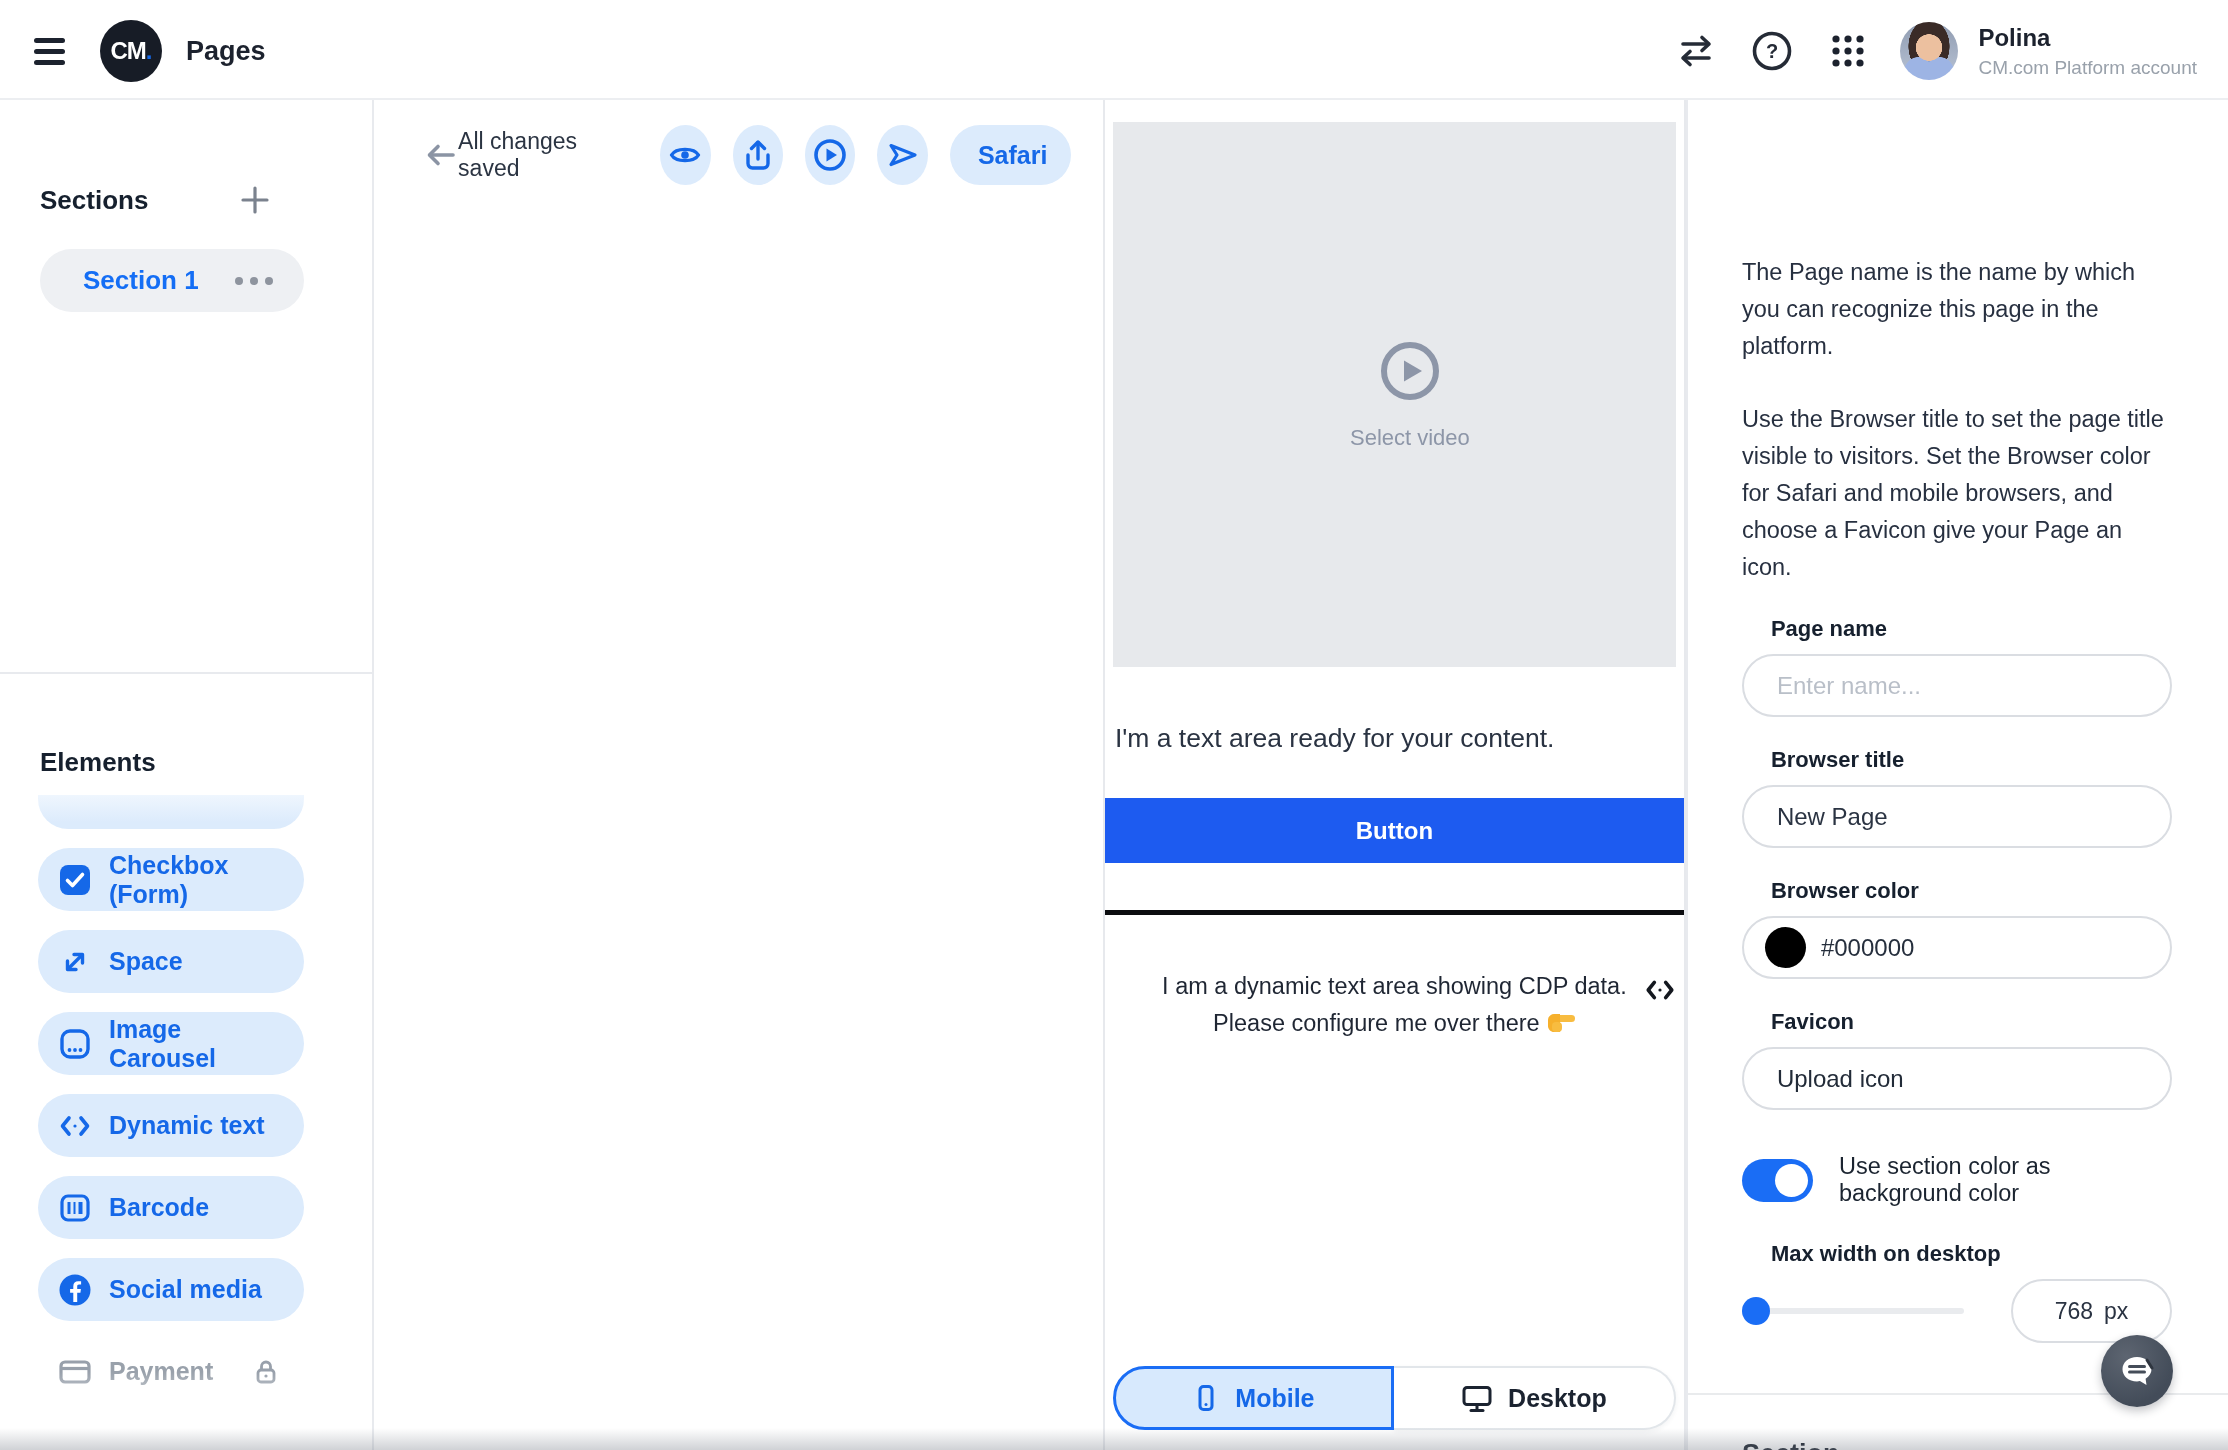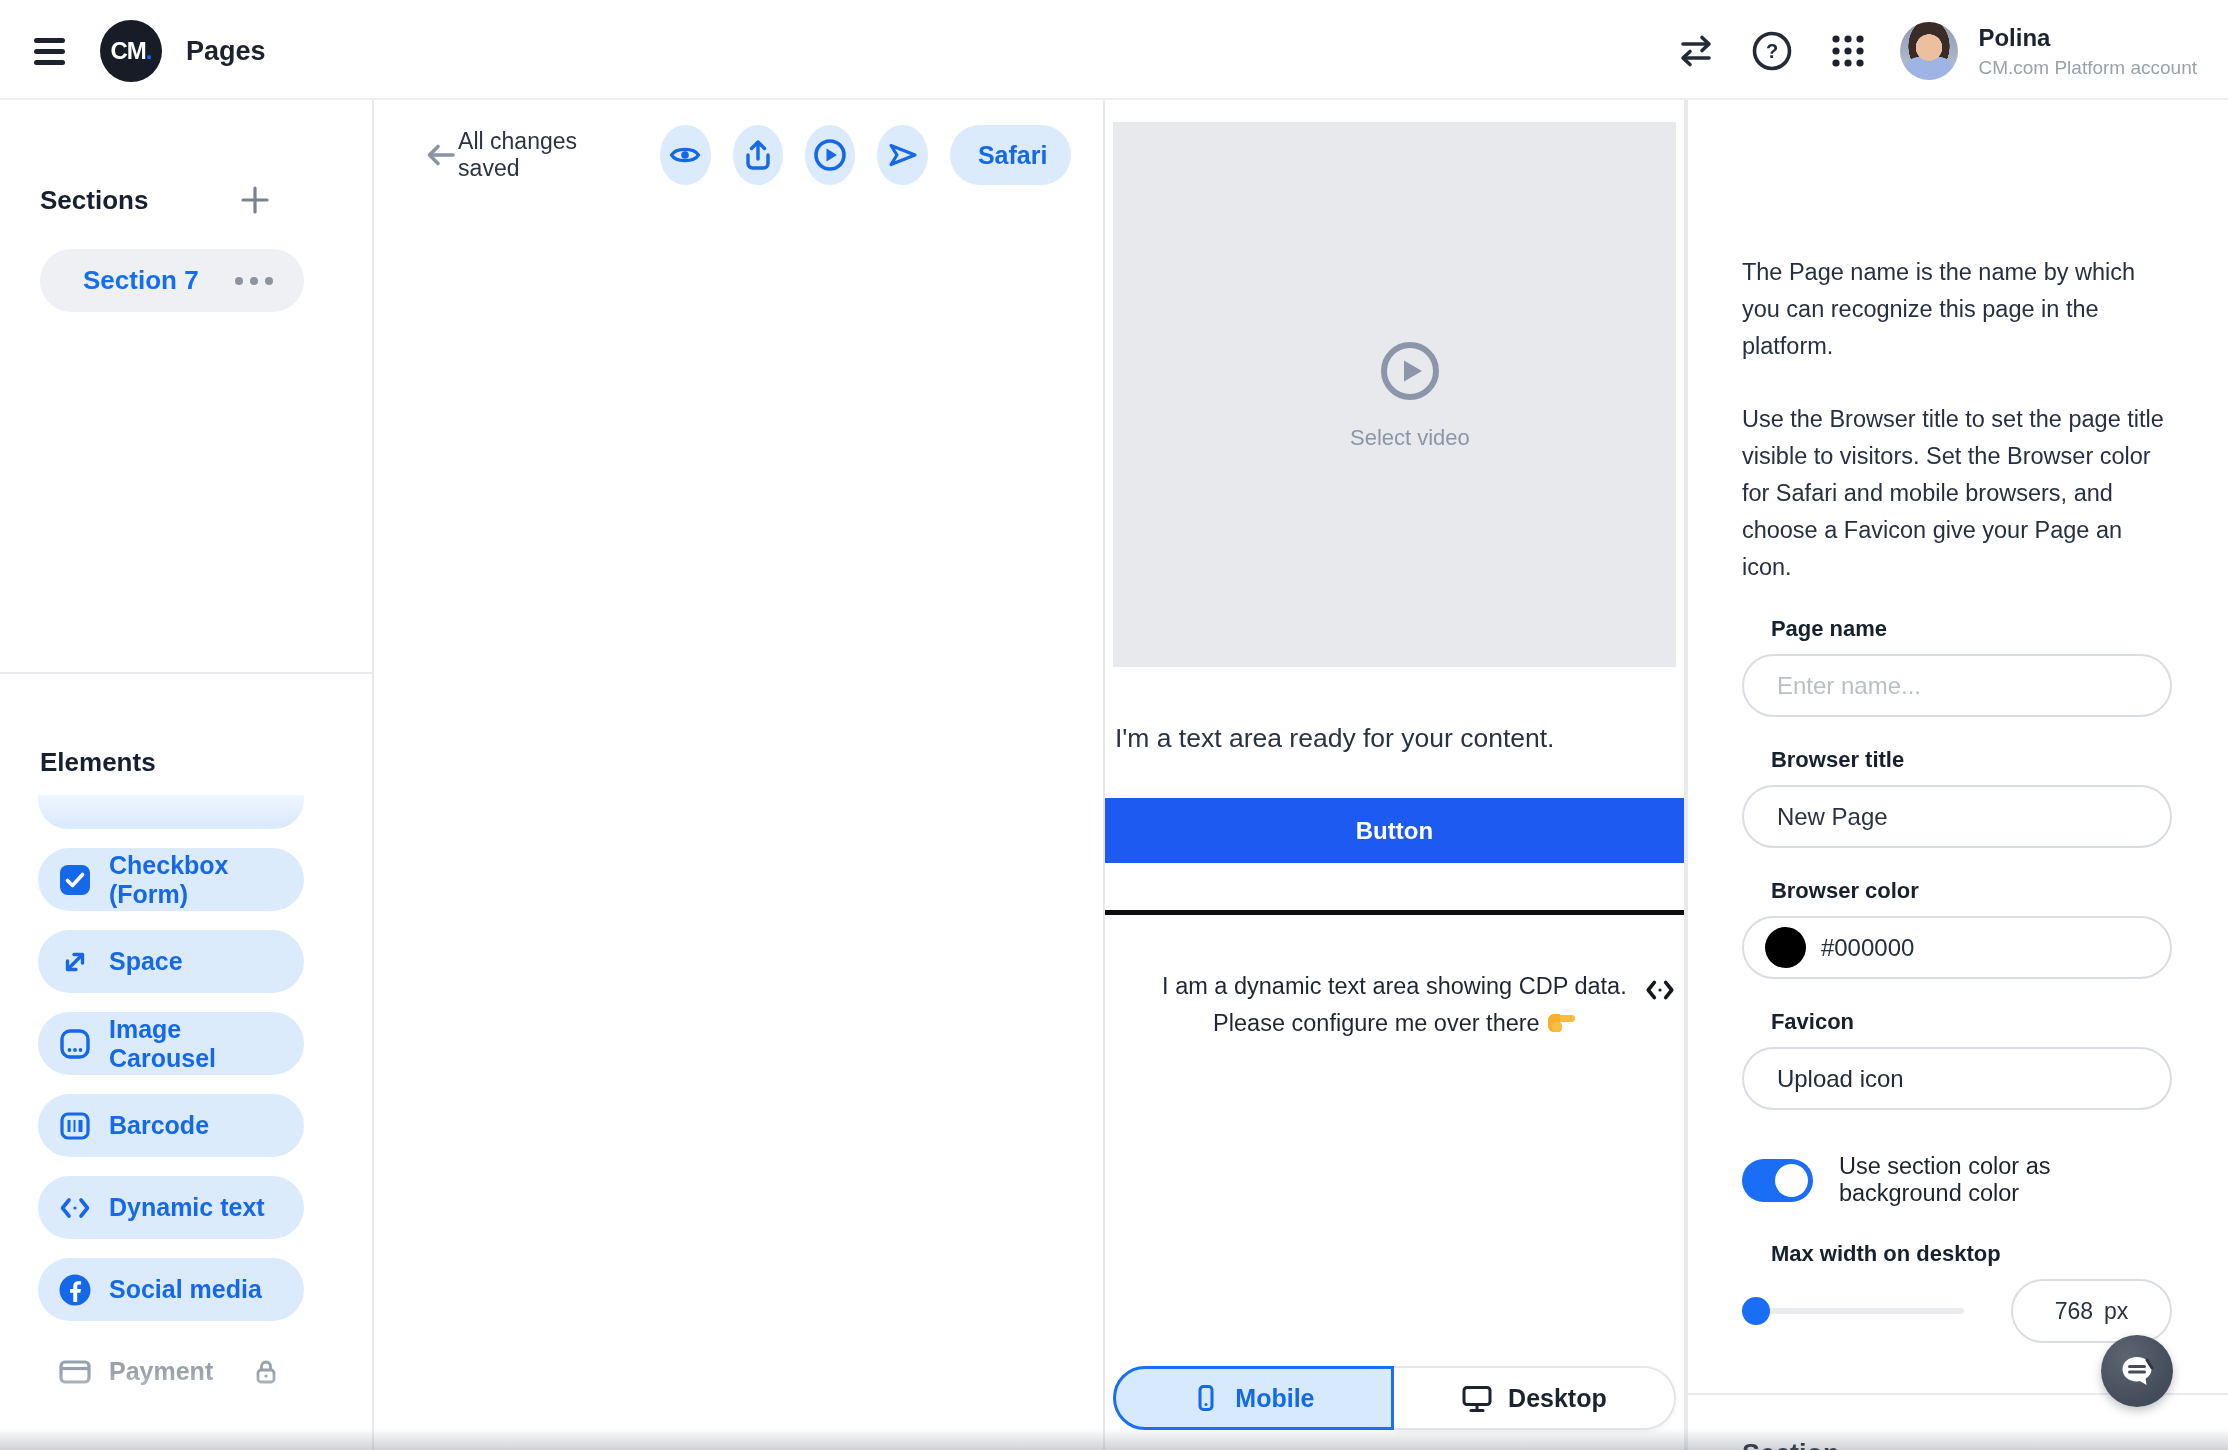--- a/index.html
+++ b/index.html
@@ -198,21 +198,21 @@
         <span class="plus-btn">
           <span>
             <svg width="32" height="32" viewBox="0 0 32 32" stroke="#7b828e" stroke-width="3.2" stroke-linecap="round">
                 <path d="M16 4v24"></path>
                 <path d="M4 16h24"></path>
               </svg>
           </span>
         </span>
       </div>
       <div class="section-pill">
-        <span class="section-pill-label">Section 7</span>
+        <span class="section-pill-label">Section 1</span>
         <span class="dots">
             <span></span>
             <span></span>
             <span></span>
           </span>
       </div>
     </div>
 
     <div class="elements-block">
       <div class="side-title">Elements</div>
@@ -247,39 +247,39 @@
                 <circle cx="11.5" cy="23" r="1.9" fill="#1568e8"></circle>
                 <circle cx="17" cy="23" r="1.9" fill="#1568e8"></circle>
                 <circle cx="22.5" cy="23" r="1.9" fill="#1568e8"></circle>
               </svg>
           </span>
           <span class="el-label">Image Carousel</span>
         </div>
 
         <div class="el-pill">
           <span class="el-icon">
+            <svg width="34" height="34" viewBox="0 0 34 34" fill="none" stroke="#1568e8" stroke-width="3.6" stroke-linecap="round" stroke-linejoin="round">
+                <path d="M11 9 4.5 17l6.5 8"></path>
+                <path d="m23 9 6.5 8L23 25"></path>
+                <circle cx="17" cy="17" r="1.6" fill="#1568e8" stroke="none"></circle>
+              </svg>
+          </span>
+          <span class="el-label">Dynamic text</span>
+        </div>
+
+        <div class="el-pill">
+          <span class="el-icon">
             <svg width="34" height="34" viewBox="0 0 34 34" fill="none">
                 <rect x="4" y="5" width="26" height="24" rx="6" stroke="#1568e8" stroke-width="3.2"></rect>
                 <path d="M11 11v12" stroke="#1568e8" stroke-width="3"></path>
                 <path d="M16.5 11v12" stroke="#1568e8" stroke-width="2"></path>
                 <path d="M22.5 11v12" stroke="#1568e8" stroke-width="4"></path>
               </svg>
           </span>
           <span class="el-label">Barcode</span>
-        </div>
-
-        <div class="el-pill">
-          <span class="el-icon">
-            <svg width="34" height="34" viewBox="0 0 34 34" fill="none" stroke="#1568e8" stroke-width="3.6" stroke-linecap="round" stroke-linejoin="round">
-                <path d="M11 9 4.5 17l6.5 8"></path>
-                <path d="m23 9 6.5 8L23 25"></path>
-                <circle cx="17" cy="17" r="1.6" fill="#1568e8" stroke="none"></circle>
-              </svg>
-          </span>
-          <span class="el-label">Dynamic text</span>
         </div>
 
         <div class="el-pill">
           <span class="el-icon">
             <svg width="34" height="34" viewBox="0 0 34 34">
                 <circle cx="17" cy="17" r="15.5" fill="#1568e8"></circle>
                 <path d="M19.2 29v-9.3h3.2l.5-3.8h-3.7v-2.4c0-1.1.3-1.9 1.9-1.9h2V8.3c-.4 0-1.6-.1-2.9-.1-2.9 0-4.9 1.8-4.9 5v2.7h-3.2v3.8h3.2V29z" fill="#fff"></path>
               </svg>
           </span>
           <span class="el-label">Social media</span>

